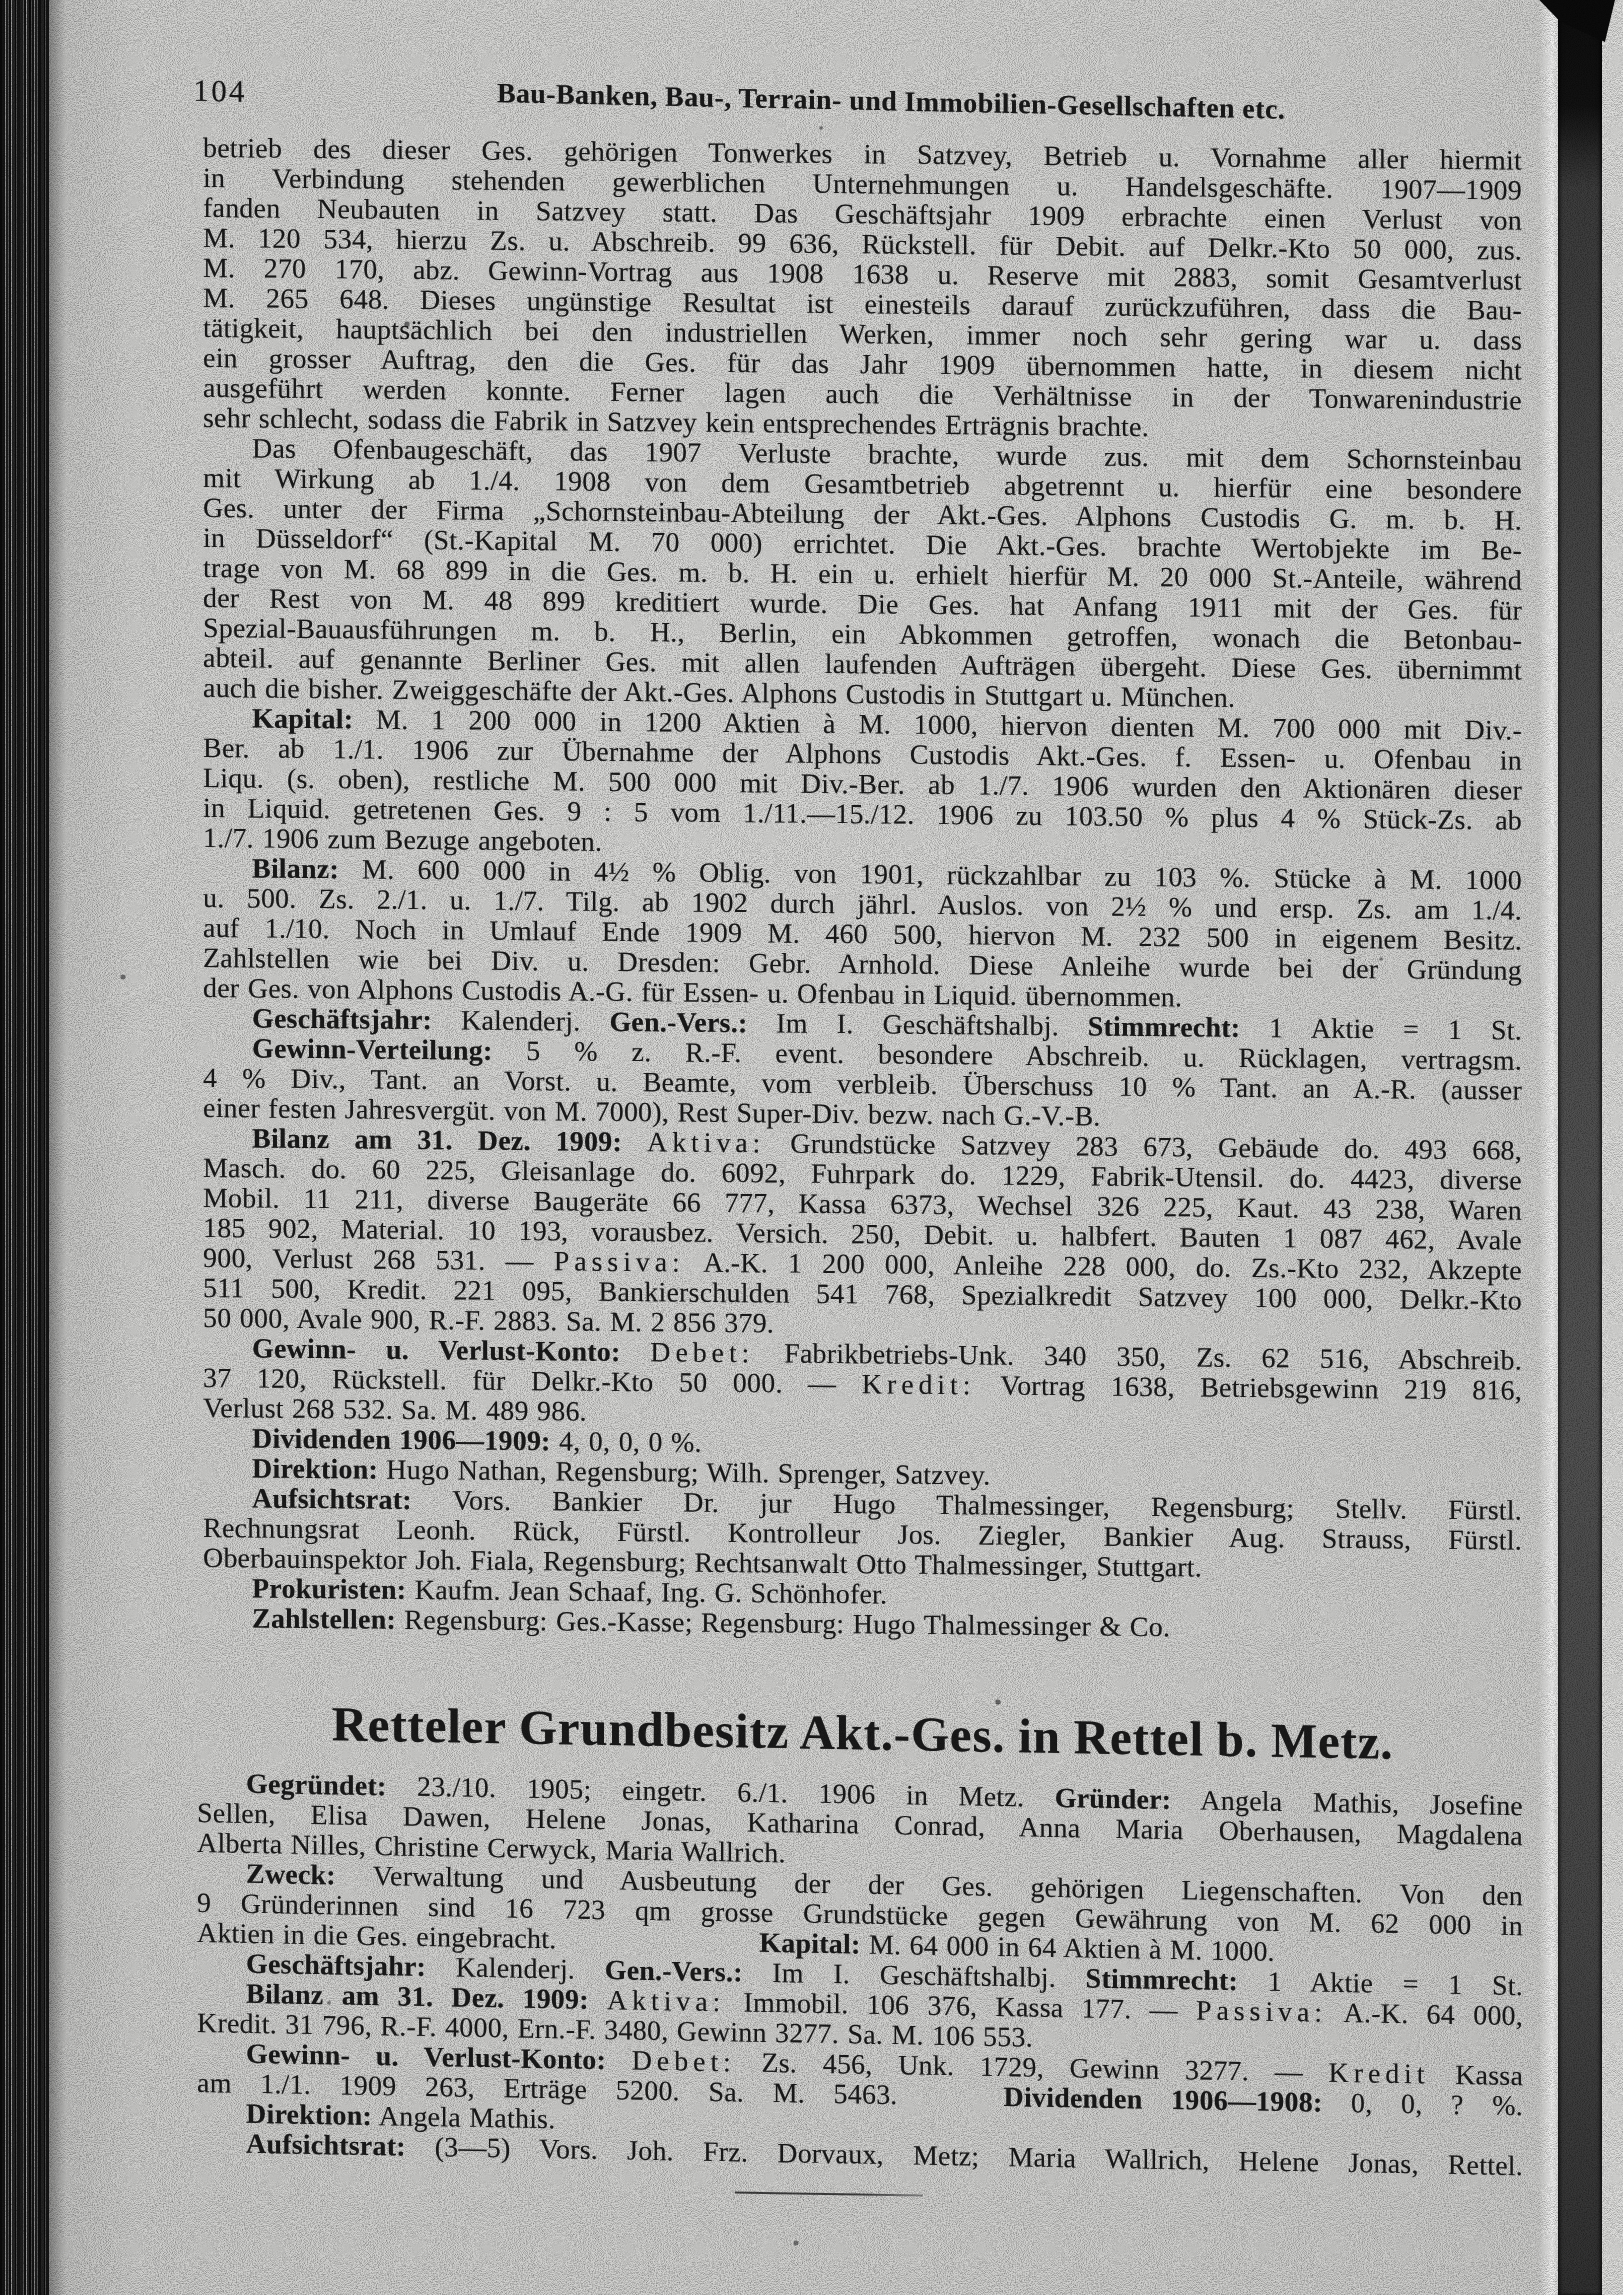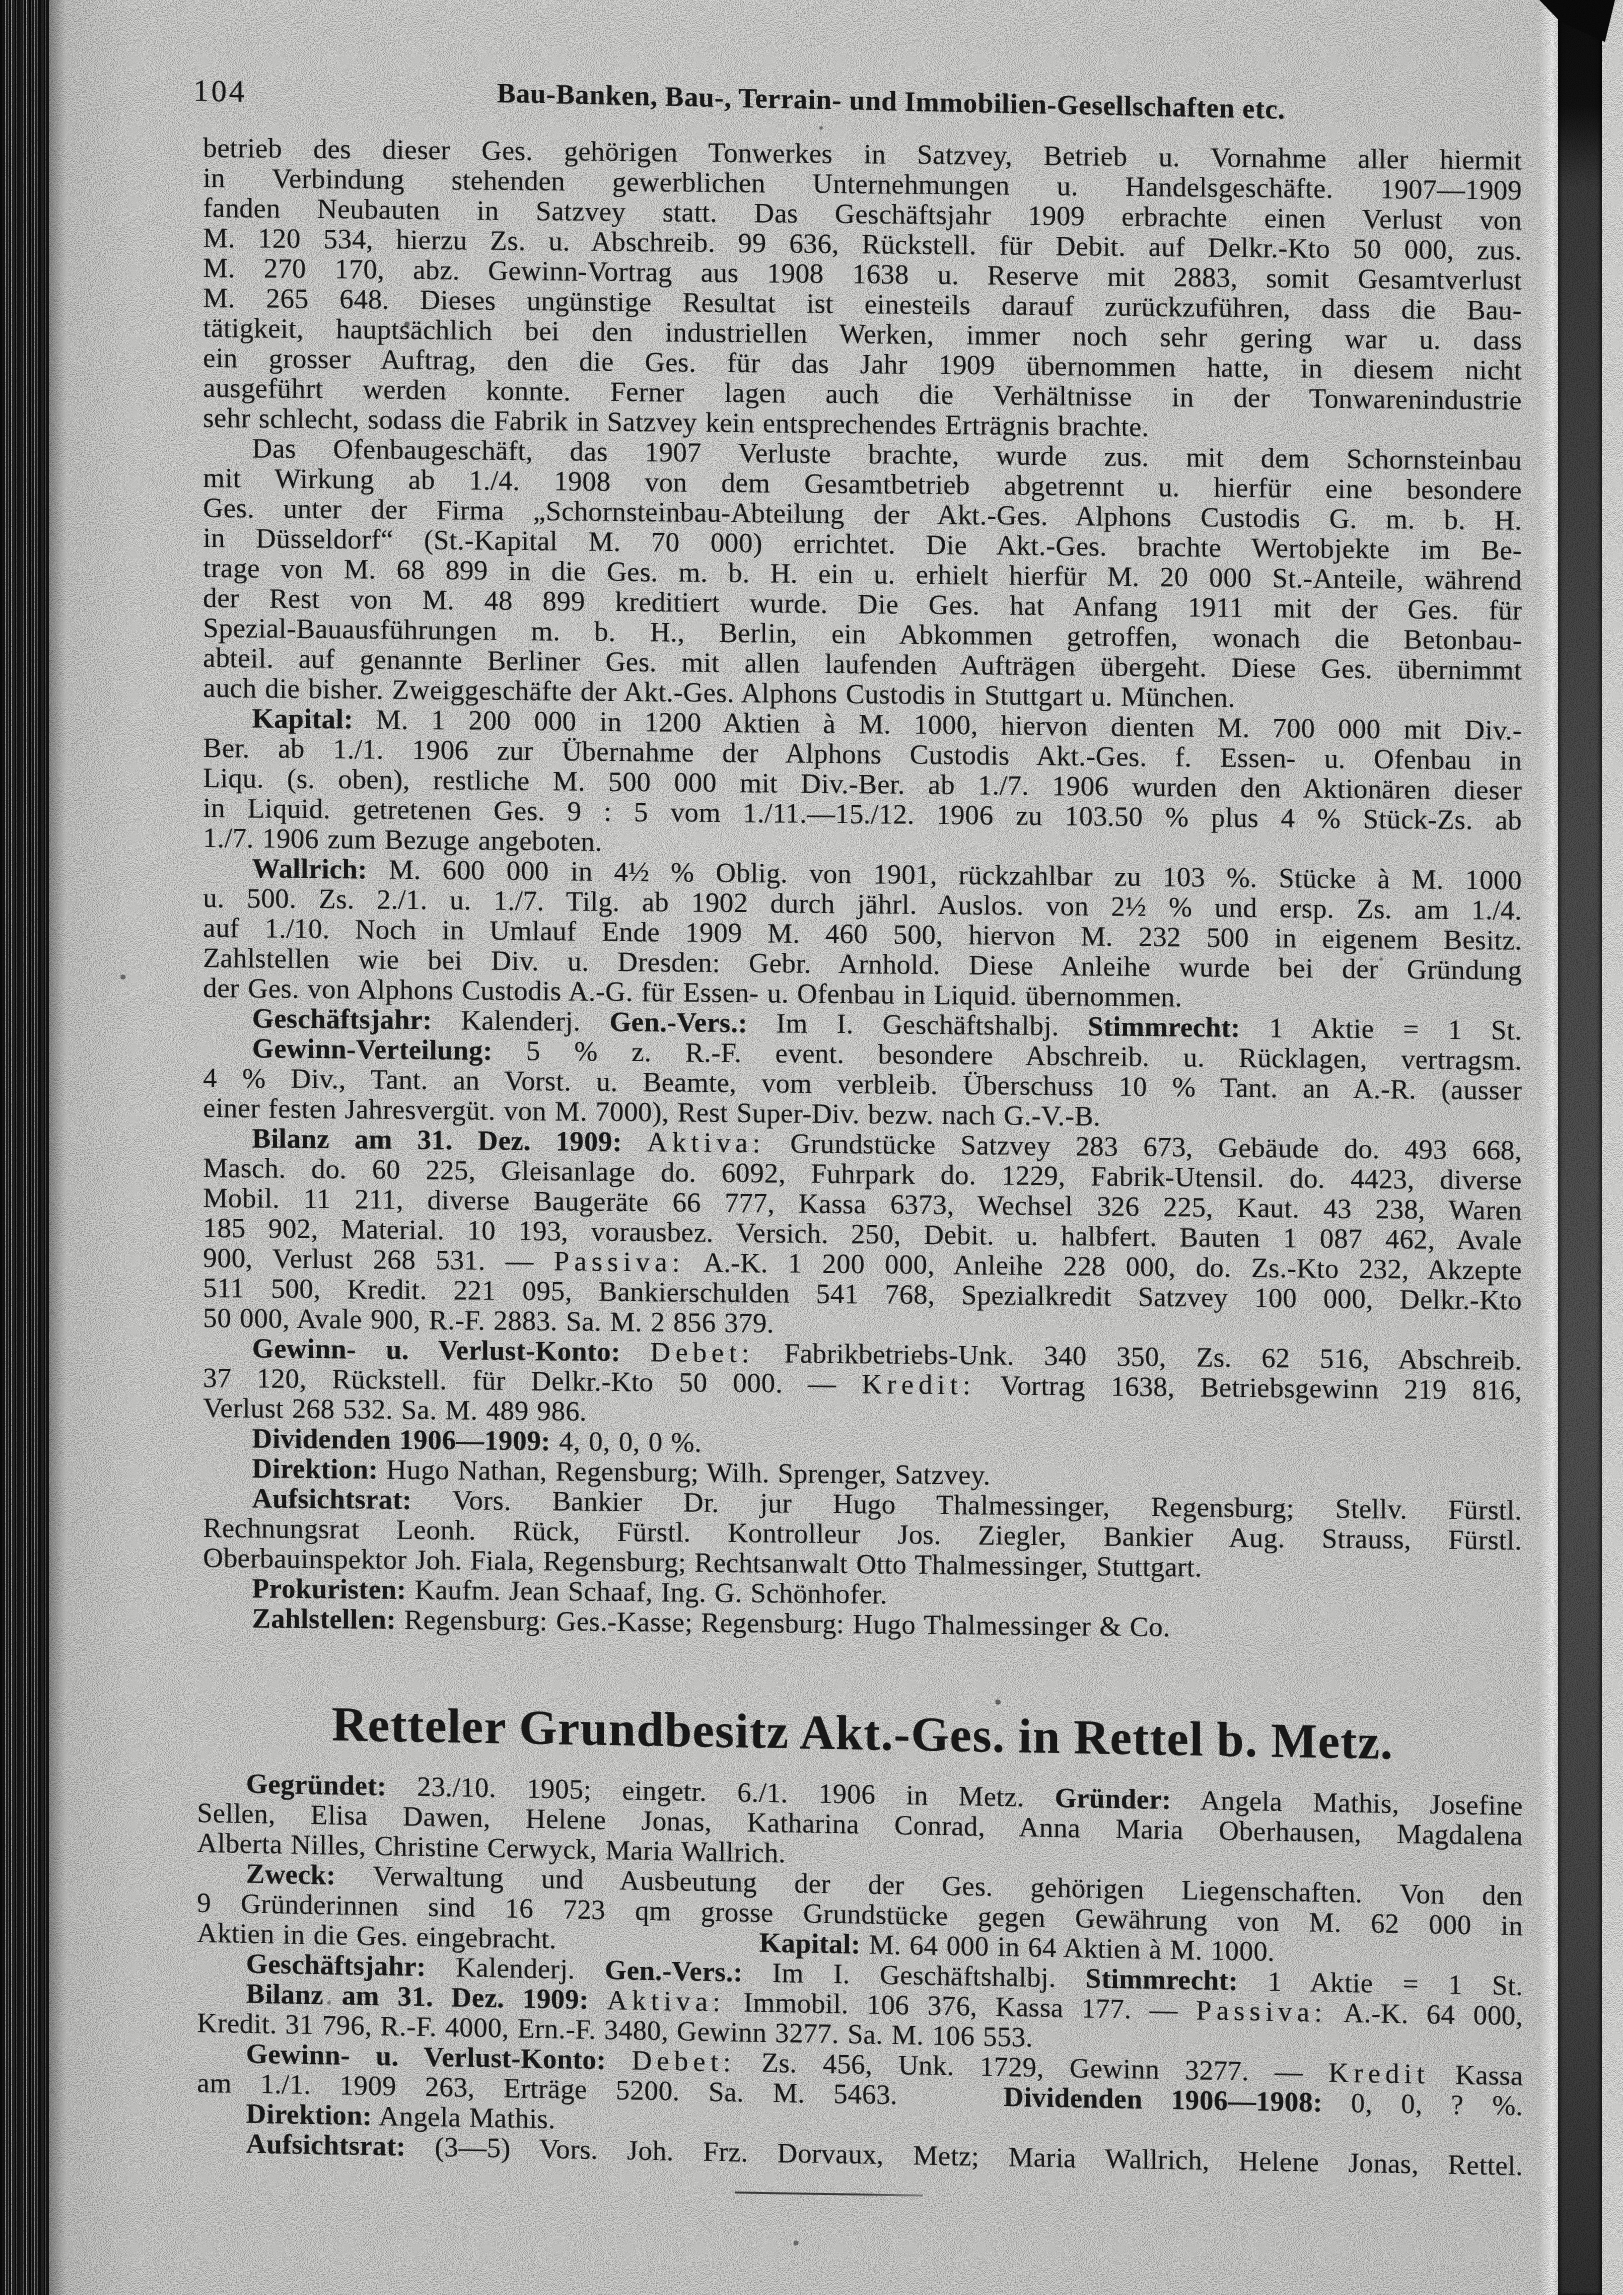--- a/index.html
+++ b/index.html
@@ -87,21 +87,21 @@
         <div class="ln"><span class="">trage von M. 68 899 in die Ges. m. b. H. ein u. erhielt hierfür M. 20 000 St.-Anteile, während</span></div>
         <div class="ln"><span class="">der Rest von M. 48 899 kreditiert wurde. Die Ges. hat Anfang 1911 mit der Ges. für</span></div>
         <div class="ln"><span class="">Spezial-Bauausführungen m. b. H., Berlin, ein Abkommen getroffen, wonach die Betonbau-</span></div>
         <div class="ln"><span class="">abteil. auf genannte Berliner Ges. mit allen laufenden Aufträgen übergeht. Diese Ges. übernimmt</span></div>
         <div class="ln end"><span class="">auch die bisher. Zweiggeschäfte der Akt.-Ges. Alphons Custodis in Stuttgart u. München.</span></div>
         <div class="ln ind"><span class="b">Kapital:</span><span class=""> M. 1 200 000 in 1200 Aktien à M. 1000, hiervon dienten M. 700 000 mit Div.-</span></div>
         <div class="ln"><span class="">Ber. ab 1./1. 1906 zur Übernahme der Alphons Custodis Akt.-Ges. f. Essen- u. Ofenbau in</span></div>
         <div class="ln"><span class="">Liqu. (s. oben), restliche M. 500 000 mit Div.-Ber. ab 1./7. 1906 wurden den Aktionären dieser</span></div>
         <div class="ln"><span class="">in Liquid. getretenen Ges. 9 : 5 vom 1./11.—15./12. 1906 zu 103.50 % plus 4 % Stück-Zs. ab</span></div>
         <div class="ln end"><span class="">1./7. 1906 zum Bezuge angeboten.</span></div>
-        <div class="ln ind"><span class="b">Wallrich:</span><span class=""> M. 600 000 in 4½ % Oblig. von 1901, rückzahlbar zu 103 %. Stücke à M. 1000</span></div>
+        <div class="ln ind"><span class="b">Bilanz:</span><span class=""> M. 600 000 in 4½ % Oblig. von 1901, rückzahlbar zu 103 %. Stücke à M. 1000</span></div>
         <div class="ln"><span class="">u. 500. Zs. 2./1. u. 1./7. Tilg. ab 1902 durch jährl. Auslos. von 2½ % und ersp. Zs. am 1./4.</span></div>
         <div class="ln"><span class="">auf 1./10. Noch in Umlauf Ende 1909 M. 460 500, hiervon M. 232 500 in eigenem Besitz.</span></div>
         <div class="ln"><span class="">Zahlstellen wie bei Div. u. Dresden: Gebr. Arnhold. Diese Anleihe wurde bei der Gründung</span></div>
         <div class="ln end"><span class="">der Ges. von Alphons Custodis A.-G. für Essen- u. Ofenbau in Liquid. übernommen.</span></div>
         <div class="ln ind"><span class="b">Geschäftsjahr:</span><span class=""> Kalenderj. </span><span class="b">Gen.-Vers.:</span><span class=""> Im I. Geschäftshalbj. </span><span class="b">Stimmrecht:</span><span class=""> 1 Aktie = 1 St.</span></div>
         <div class="ln ind"><span class="b">Gewinn-Verteilung:</span><span class=""> 5 % z. R.-F. event. besondere Abschreib. u. Rücklagen, vertragsm.</span></div>
         <div class="ln"><span class="">4 % Div., Tant. an Vorst. u. Beamte, vom verbleib. Überschuss 10 % Tant. an A.-R. (ausser</span></div>
         <div class="ln end"><span class="">einer festen Jahresvergüt. von M. 7000), Rest Super-Div. bezw. nach G.-V.-B.</span></div>
         <div class="ln ind"><span class="b">Bilanz am 31. Dez. 1909:</span><span class=""> </span><span class="sp">Aktiva:</span><span class=""> Grundstücke Satzvey 283 673, Gebäude do. 493 668,</span></div>
         <div class="ln"><span class="">Masch. do. 60 225, Gleisanlage do. 6092, Fuhrpark do. 1229, Fabrik-Utensil. do. 4423, diverse</span></div>

